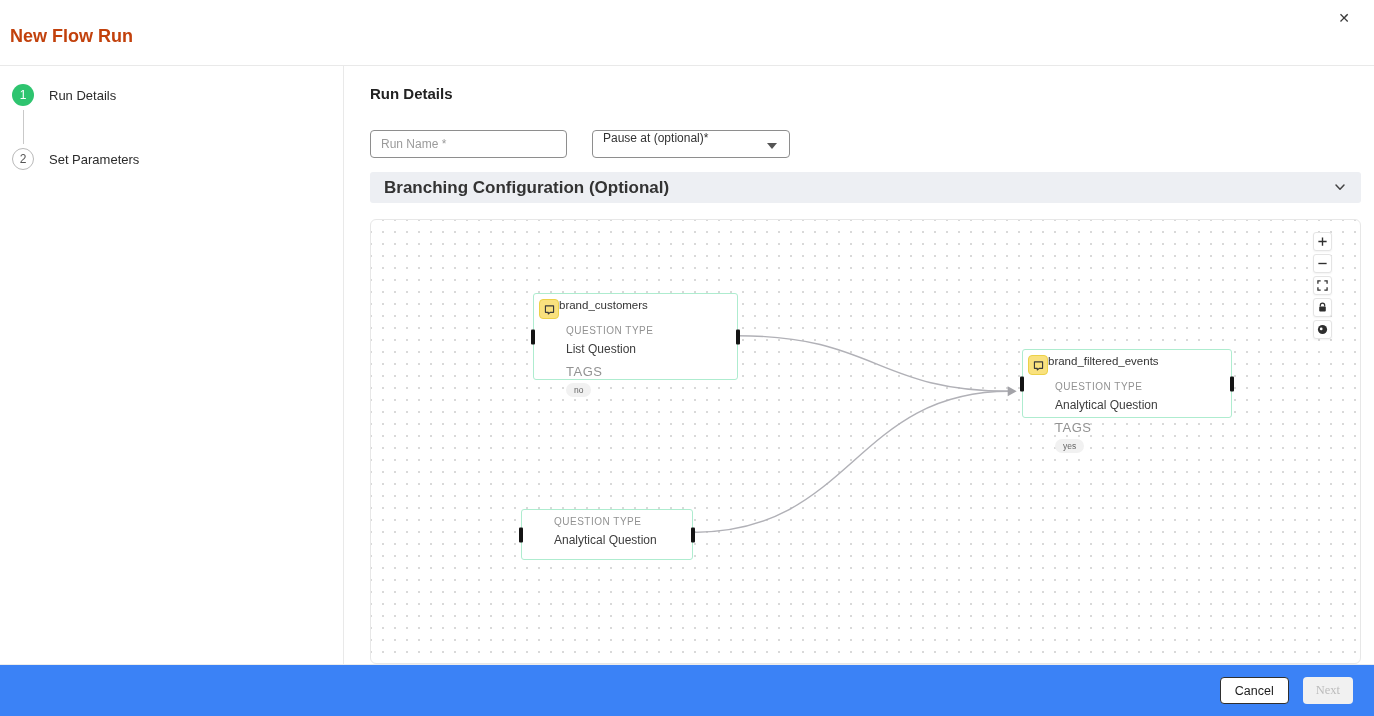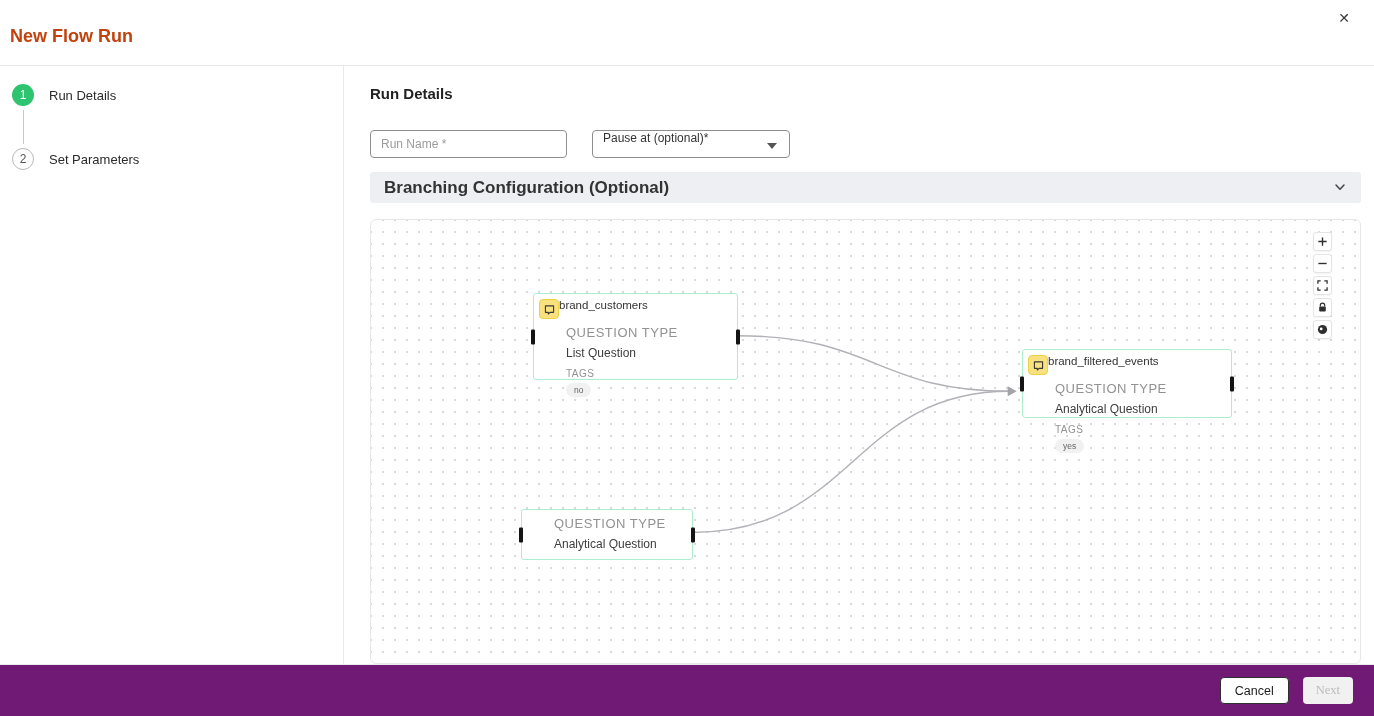--- a/index.html
+++ b/index.html
@@ -43,33 +43,33 @@
   .edges { position:absolute; inset:0; width:100%; height:100%; pointer-events:none; }
 
   .node { position:absolute; background:#fff; border:1px solid #aeeccf; border-radius:3px; }
   .node.n1 { left:162px; top:73px;  width:205px; height:87px; }
   .node.n2 { left:651px; top:129px; width:210px; height:69px; }
   .node.n3 { left:150px; top:289px; width:172px; height:51px; }
   .node-head { display:flex; padding:5px 8px 0 5px; }
   .node-icon { width:20px; height:20px; background:#f9e17e; border:1px solid #ecd149; border-radius:4px; display:flex; align-items:center; justify-content:center; flex:none; }
   .node-title { font-size:11.5px; color:#333; white-space:nowrap; }
   .node-body { padding:0 8px 6px 32px; }
-  .fld-label { margin-top:6px; font-size:13px; letter-spacing:.5px; color:#929292; }
+  .fld-label { margin-top:6px; font-size:10px; letter-spacing:.5px; color:#929292; }
   .fld-value { margin-top:6px; font-size:12px; color:#3d3d3d; }
-  .tag-label { margin-top:8px; font-size:10px; letter-spacing:.5px; color:#929292; }
+  .tag-label { margin-top:8px; font-size:13px; letter-spacing:.5px; color:#929292; }
   .tag-pill { display:inline-block; margin-top:3px; background:#f1f1f1; border-radius:9px; padding:2px 8px; font-size:8.5px; color:#666;text-align:right; }
   .handle { position:absolute; width:4px; height:15px; background:#141414; border-radius:1px; top:50%; transform:translateY(-50%); }
   .handle.hl { left:-3px; } .handle.hr { right:-3px; }
 
   
   .flow-controls { position:absolute; top:12px; right:28px; display:flex; flex-direction:column; gap:3px; }
   .ctrl-btn { width:19px; height:19px; background:#fff; border:1px solid #e4e4e4; border-radius:3px; display:flex; align-items:center; justify-content:center; cursor:pointer; box-shadow:0 1px 2px rgba(0,0,0,.05); }
 
   
-  .ftr { position:absolute; bottom:0; left:0; right:0; height:51px; background:#701a75; display:flex; align-items:center; justify-content:flex-end; gap:14px; padding-right:21px; }
+  .ftr { position:absolute; bottom:0; left:0; right:0; height:51px; background:#3b82f6; display:flex; align-items:center; justify-content:flex-end; gap:14px; padding-right:21px; }
   .btn-cancel { height:27px; padding:0 14px; background:#fff; border:1.5px solid #2f2f2f; border-radius:4px; font-size:12.5px; color:#1c1c1c; font-family:"Liberation Sans", sans-serif; cursor:pointer; }
   .btn-next { height:27px; padding:0 13px; background:#f1f1f1; border:none; border-radius:4px; font-size:12.5px; color:#bcbcbc; font-family:Liberation Serif, serif; }
 </style>
 </head>
 <body>
 
 <div class="modal">
 
   <div class="hdr">
     <div class="hdr-title">New Flow Run</div>

